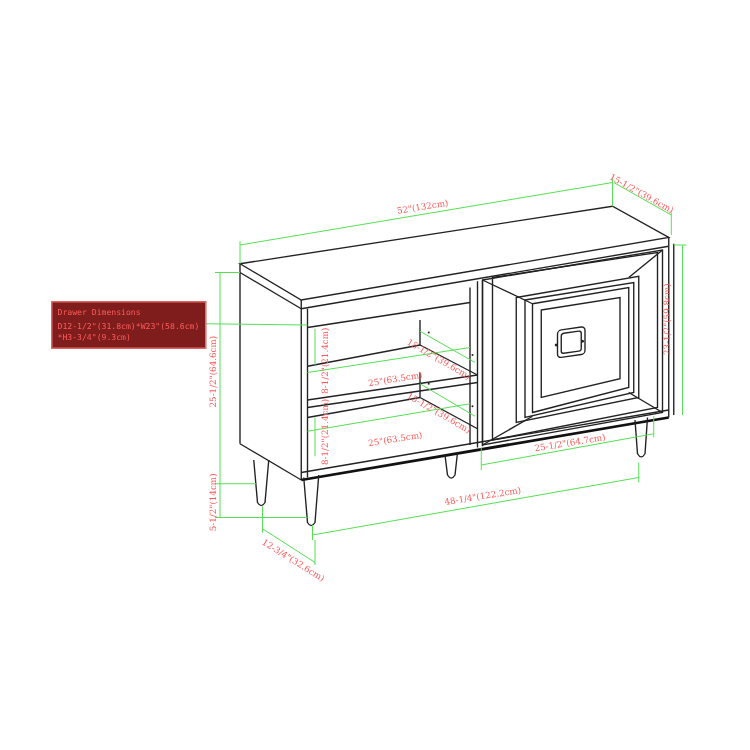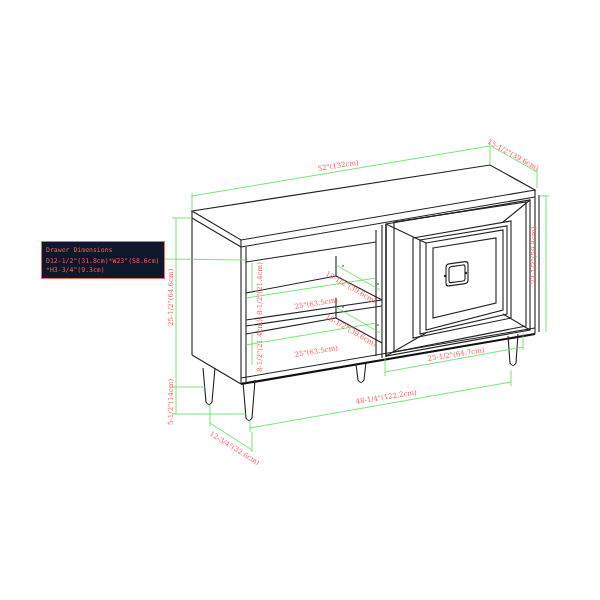--- a/index.html
+++ b/index.html
@@ -2,21 +2,21 @@
 <html><head>
   <meta charset="utf-8">
   <style>
     html, body { margin: 0; padding: 0; background: #ffffff; }
     body { width: 600px; height: 600px; position: relative; overflow: hidden; font-family: "DejaVu Serif", serif; }
     #drawing { position: absolute; left: 0; top: 0; width: 600px; height: 600px; }
     .ln { stroke: #222; stroke-width: 1.1; fill: none; }
     .lnb { stroke: #111; stroke-width: 2.2; fill: none; }
     .dim { stroke: #55e055; stroke-width: 0.8; fill: none; }
     .lbl { fill: #ff5a5a; font-size: 7px; font-family: "DejaVu Serif", serif; }
-    .callout-box { position: absolute; left: 41px; top: 241px; width: 122px; height: 36px; border: 1px solid #f06a6a; background: #0f172a; }
+    .callout-box { position: absolute; left: 41px; top: 241px; width: 122px; height: 36px; border: 1px solid #f06a6a; background: #7f1d1d; }
     .callout-title { position: absolute; left: 4px; top: 4px; font-size: 6.5px; color: #ff5a5a; font-family: "DejaVu Sans Mono", monospace; }
     .callout-line { position: absolute; left: 4px; font-size: 6.5px; color: #ff5a5a; font-family: "DejaVu Sans Mono", monospace; white-space: nowrap; }
   </style>
 </head>
 <body>
 
 <svg id="drawing" viewBox="0 0 600 600" xmlns="http://www.w3.org/2000/svg">
 
   <g>
 

